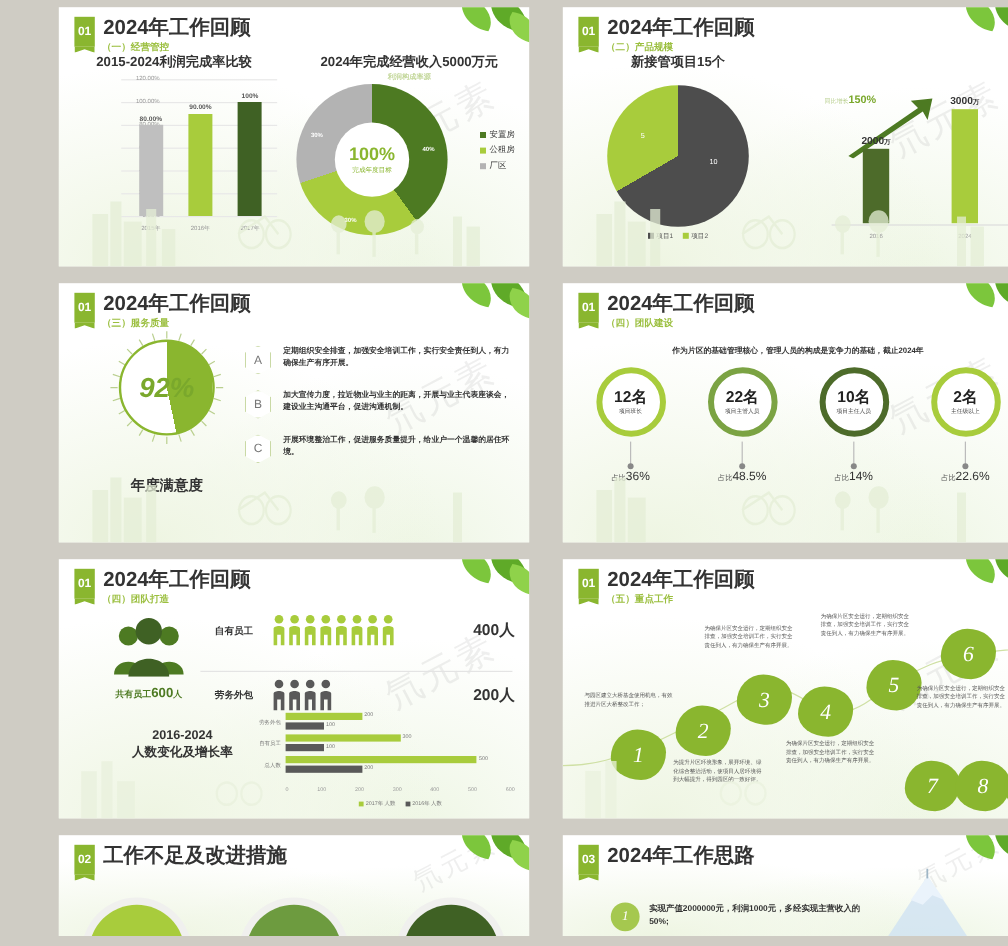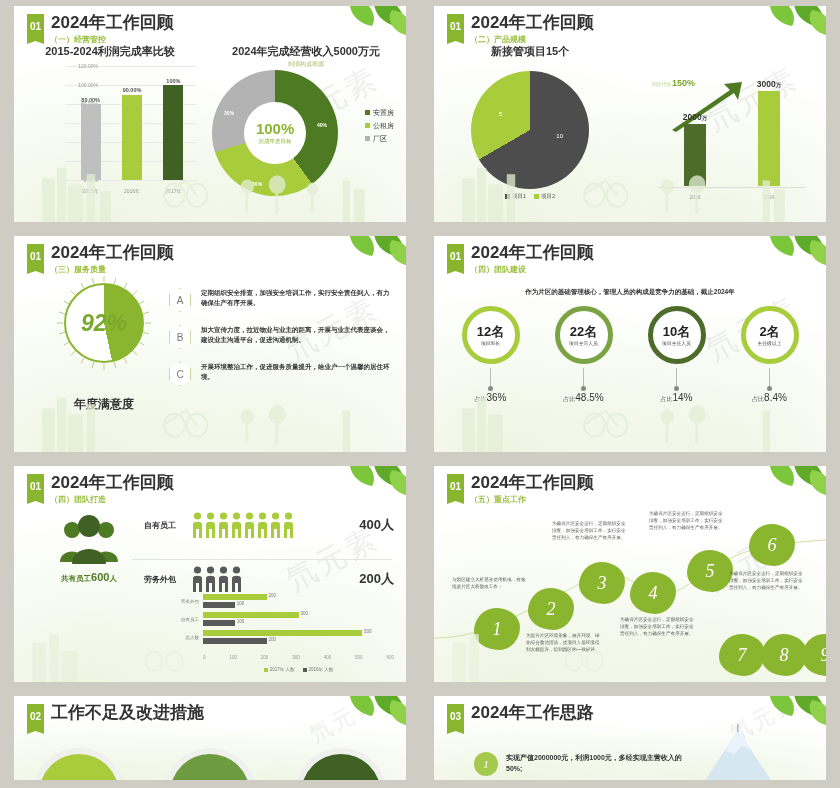--- a/index.html
+++ b/index.html
@@ -2,21 +2,21 @@
 <html><head>
 <meta charset="utf-8">
 <style>
   * { box-sizing: border-box; margin: 0; padding: 0; }
   body {
     width: 840px; height: 788px;
     background: #cfccc4;
     font-family: "Liberation Sans", "DejaVu Sans", sans-serif;
     overflow: hidden;
   }
-  .grid { display: grid; grid-template-columns: 420px 420px; grid-template-rows: 230px 230px 230px 98px; }
+  .grid { display: grid; grid-template-columns: 420px 420px; grid-template-rows: 230px 230px 230px 98px; padding-left: 35px; }
   .slide { position: relative; overflow: hidden; background: #cfccc4; padding: 6px 14px 8px 14px; }
   .card {
     position: relative; width: 100%; height: 100%;
     background: #ffffff; overflow: hidden;
     background-image:
       radial-gradient(ellipse at 20% 100%, #eef5e2 0%, rgba(238,245,226,0) 55%),
       radial-gradient(ellipse at 75% 105%, #eef6e4 0%, rgba(238,246,228,0) 50%);
   }
   
   .ground { position:absolute; left:0; right:0; bottom:0; height:34%; pointer-events:none; opacity:.75;}
@@ -483,21 +483,21 @@
           </div>
           <div class="connector"></div>
           <div class="pctlbl"><i>占比</i><span>14%</span></div>
         </div>
         <div class="ringcol">
           <div class="ring2" style="border:5px solid #a8cc3c;">
             <div class="n">2名</div>
             <div class="t">主任级以上</div>
           </div>
           <div class="connector"></div>
-          <div class="pctlbl"><i>占比</i><span>8.4%</span></div>
+          <div class="pctlbl"><i>占比</i><span>22.6%</span></div>
         </div>
       </div>
 
       <div class="ground">
         <svg viewBox="0 0 420 70" preserveAspectRatio="none">
           <g fill="#e4eed6">
             <rect x="30" y="28" width="14" height="42"></rect>
               <rect x="46" y="18" width="10" height="52"></rect>
             <rect x="58" y="34" width="16" height="36"></rect>
             <circle cx="172" cy="44" r="11" fill="none" stroke="#e4eed6" stroke-width="2"></circle>
@@ -601,20 +601,24 @@
               <path d="M1 26 L1 12 C1 9 10 9 10 12 L10 26 L7 26 L7 17 L4 17 L4 26 Z" fill="#595959"></path>
             </svg>
           <svg viewBox="0 0 11 26">
               <circle cx="5.5" cy="4" r="3.6" fill="#595959"></circle>
               <path d="M1 26 L1 12 C1 9 10 9 10 12 L10 26 L7 26 L7 17 L4 17 L4 26 Z" fill="#595959"></path>
             </svg>
         </div>
         <div class="num">200人</div>
       </div>
 
+      <div class="hbtitle">
+        <div>2016-2024</div>
+        <div>人数变化及增长率</div>
+      </div>
 
       <div class="hbchart">
         <div class="hbrow">
           <div class="cat">劳务外包</div>
           <div class="hbbars">
             <div class="hbbar" style="width:33.3%;background:#a8cc3c">
                 <span>200</span>
               </div>
             <div class="hbbar" style="width:16.6%;background:#595959">
                 <span>100</span>

